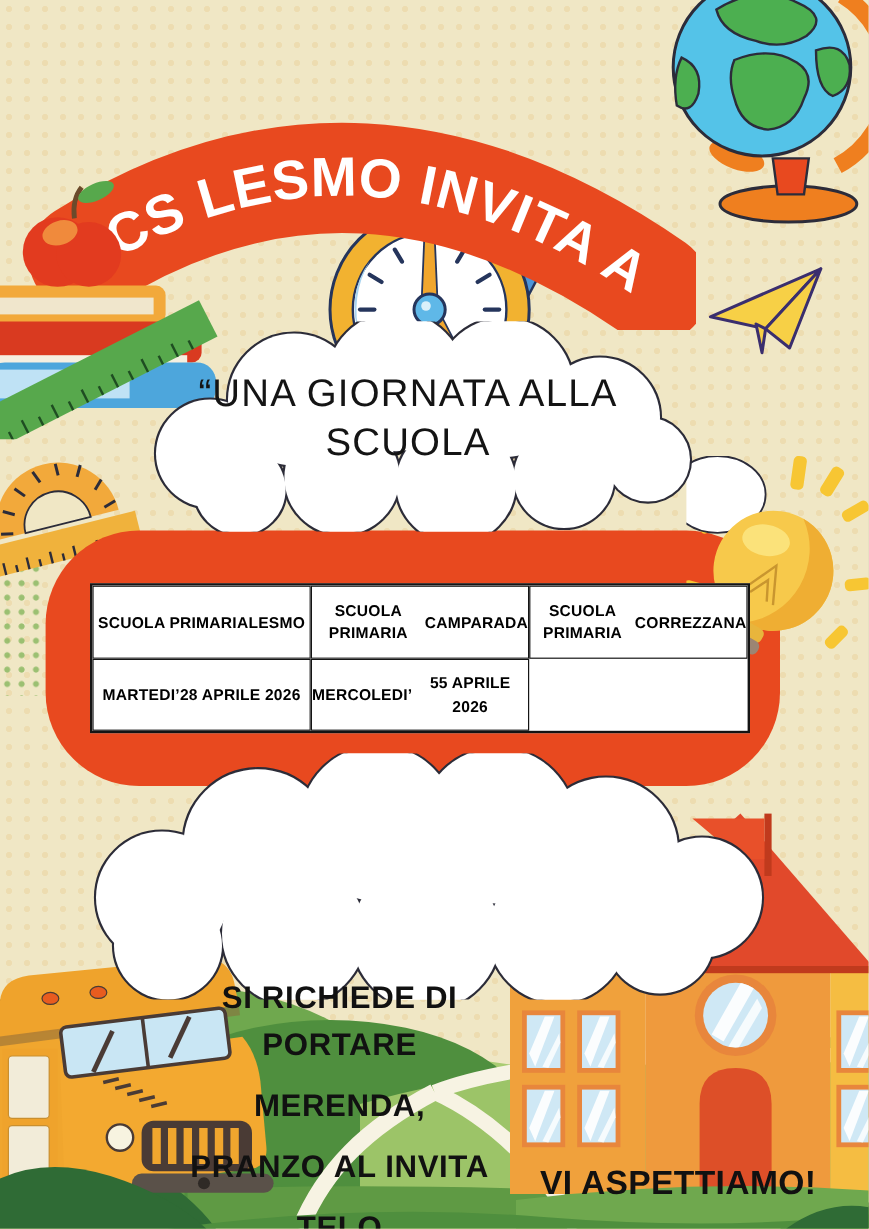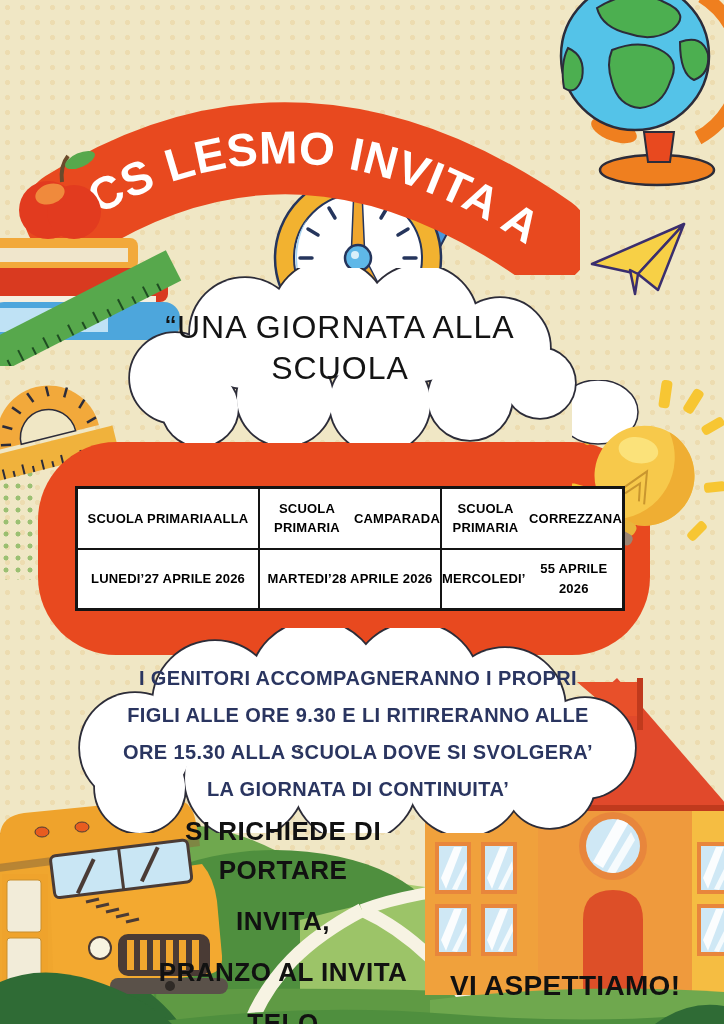--- a/index.html
+++ b/index.html
@@ -330,33 +330,29 @@
       <circle cx="370" cy="130" r="42"></circle>
     </g>
   </svg>
   <div class="abs title-text">
     <div>“UNA GIORNATA ALLA SCUOLA</div>
   </div>
 
   <div class="abs schedule">
     <div class="cell">
       <div>SCUOLA PRIMARIA</div>
-      <div>ALLA</div>
+      <div>LESMO</div>
     </div>
     <div class="cell">
       <div>SCUOLA PRIMARIA</div>
       <div>CAMPARADA</div>
     </div>
     <div class="cell">
       <div>SCUOLA PRIMARIA</div>
       <div>CORREZZANA</div>
-    </div>
-    <div class="cell">
-      <div>LUNEDI’</div>
-      <div>27 APRILE 2026</div>
     </div>
     <div class="cell">
       <div>MARTEDI’</div>
       <div>28 APRILE 2026</div>
     </div>
     <div class="cell">
       <div>MERCOLEDI’</div>
       <div>55 APRILE 2026</div>
     </div>
   </div>
@@ -382,28 +378,22 @@
       <circle cx="370" cy="60" r="65"></circle>
         <circle cx="460" cy="80" r="60"></circle>
         <circle cx="540" cy="120" r="50"></circle>
       <circle cx="95" cy="160" r="45"></circle>
         <circle cx="200" cy="150" r="60"></circle>
         <circle cx="310" cy="152" r="62"></circle>
       <circle cx="420" cy="150" r="58"></circle>
         <circle cx="505" cy="155" r="45"></circle>
     </g>
   </svg>
-  <div class="abs info-text">
-    <div>I GENITORI ACCOMPAGNERANNO I PROPRI</div>
-    <div>FIGLI ALLE ORE 9.30 E LI RITIRERANNO ALLE</div>
-    <div>ORE 15.30 ALLA SCUOLA DOVE SI SVOLGERA’</div>
-    <div>LA GIORNATA DI CONTINUITA’</div>
-  </div>
 
   <div class="abs bring-text">
     <div>SI RICHIEDE DI PORTARE</div>
-    <div>INVITA,</div>
+    <div>MERENDA,</div>
     <div>PRANZO AL INVITA</div>
     <div>TELO</div>
   </div>
   <div class="abs closing-text">VI ASPETTIAMO!</div>
 
 </div>
 
 </body></html>

